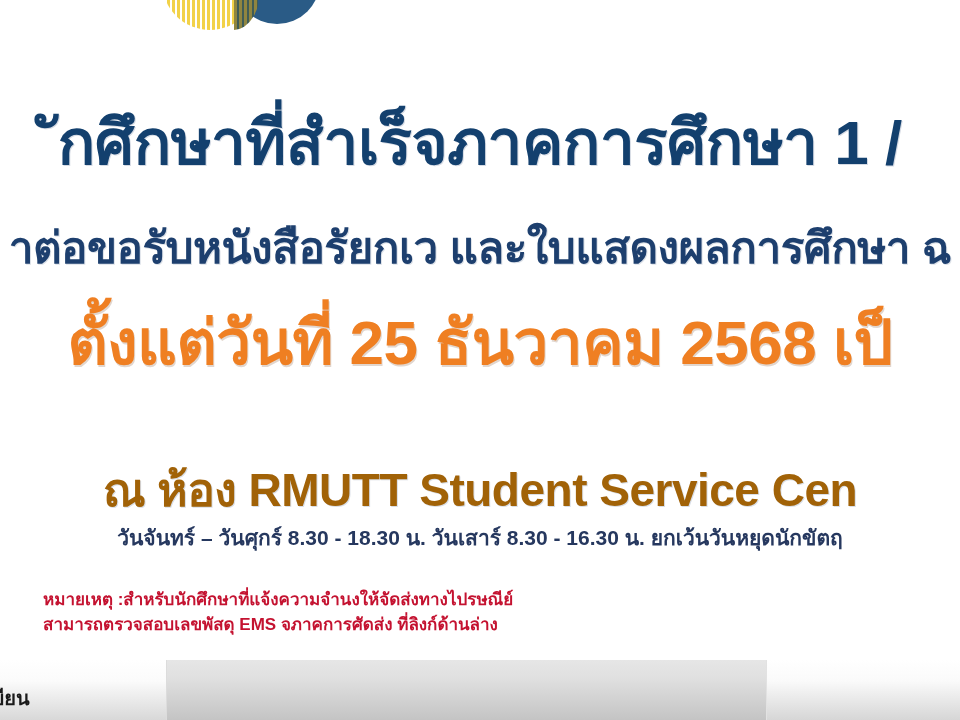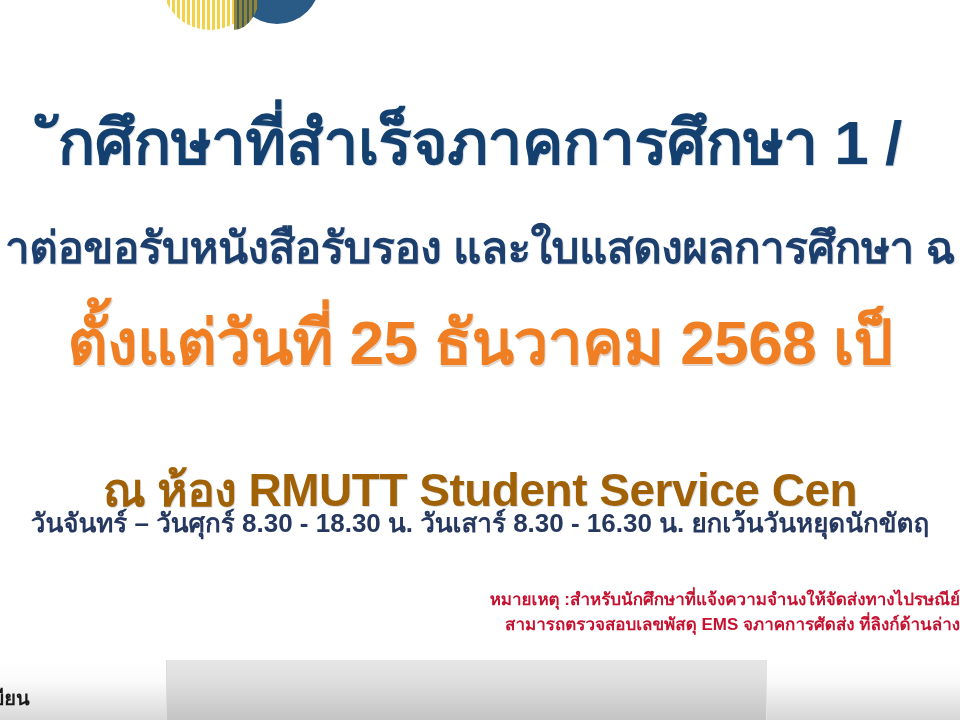--- a/index.html
+++ b/index.html
@@ -71,33 +71,34 @@
   .l4{
     left:50%;transform:translateX(-50%);
     top:428px;
     font-size:46px;
     color:#a16207;
     text-shadow:1px 1px 0 rgba(180,190,205,.5);
     margin-top:39px;
   }
   .l5{
     left:50%;transform:translateX(-50%);
-    top:510px;
-    font-size:26px;
+    top:527px;
+    font-size:21px;
     color:#26385f;
     letter-spacing:0px;
   }
 
   .note{
     position:absolute;left:0;right:0;top:588px;
-    text-align:right;
+    text-align:left;
     color:#c41230;
     font-size:17px;
     font-weight:bold;
     line-height:1.45;
+    padding-left:43px;
   }
   .note div{white-space:nowrap;}
 
   
   #bottom-bar{
     position:absolute;left:0;top:660px;width:960px;height:60px;
     background:#ffffff;
     overflow:hidden;
   }
   .bar-left{
@@ -126,21 +127,21 @@
 
 <div id="poster">
 
   <div class="logo-wrap">
     <div class="logo-yellow"></div>
     <div class="logo-blue"></div>
     <div class="logo-overlap"></div>
   </div>
 
   <div class="line l1">ักศึกษาที่สำเร็จภาคการศึกษา 1 /</div>
-  <div class="line l2">าต่อขอรับหนังสือรับรอง และใบแสดงผลการศึกษา ฉ</div>
+  <div class="line l2">าต่อขอรับหนังสือรัยกเว และใบแสดงผลการศึกษา ฉ</div>
   <div class="line l3">ตั้งแต่วันที่ 25 ธันวาคม 2568 เป็</div>
   <div class="line l4">ณ ห้อง RMUTT Student Service Cen</div>
   <div class="line l5">วันจันทร์ – วันศุกร์  8.30 - 18.30 น. วันเสาร์  8.30 - 16.30 น. ยกเว้นวันหยุดนักขัตฤ</div>
 
   <div class="note">
     <div>หมายเหตุ :สำหรับนักศึกษาที่แจ้งความจำนงให้จัดส่งทางไปรษณีย์</div>
     <div>สามารถตรวจสอบเลขพัสดุ EMS จภาคการศัดส่ง ที่ลิงก์ด้านล่าง</div>
   </div>
 
 </div>

